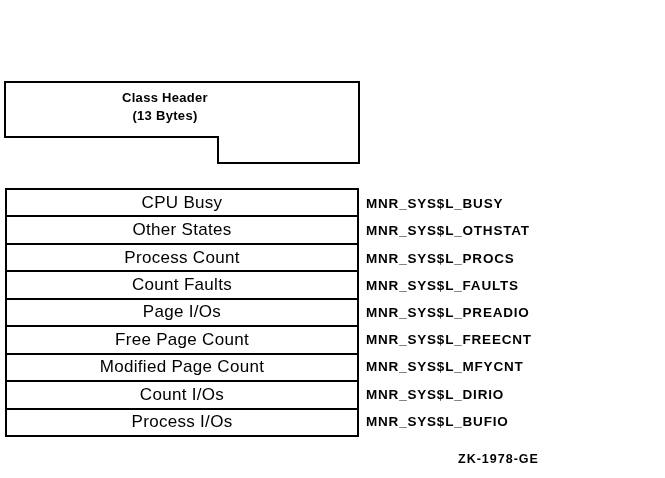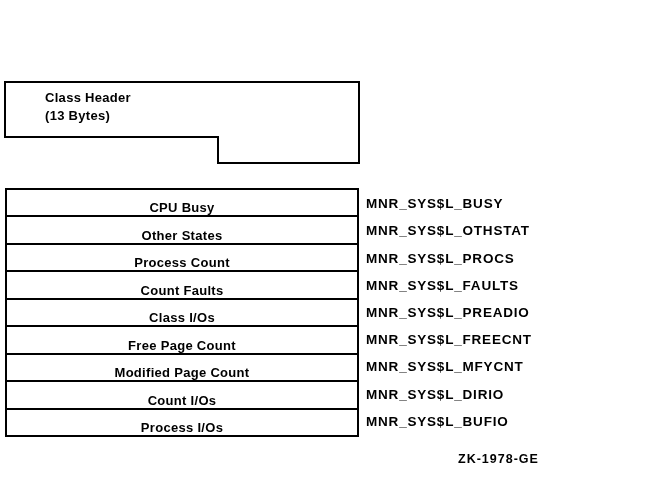--- a/index.html
+++ b/index.html
@@ -22,47 +22,47 @@
     left: 0;
     top: 0;
     width: 665px;
     height: 478px;
   }
   .header-label {
     position: absolute;
     left: 5px;
     top: 89px;
     width: 320px;
+    text-align: center;
     font-size: 13px;
     font-weight: bold;
     line-height: 18px;
     letter-spacing: 0.3px;
-    margin-left: 40px;
   }
   
   .struct {
     position: absolute;
     left: 5px;
     top: 188px;
     width: 354px;
     height: 249px;
     border: 2px solid #000000;
     box-sizing: border-box;
     display: flex;
     flex-direction: column;
     background: #ffffff;
   }
   .struct-row {
     flex: 1;
     border-bottom: 2px solid #000000;
     display: flex;
-    align-items: flex-end;
+    align-items: center;
     justify-content: center;
-    font-size: 13px;
-    font-weight: bold;
+    font-size: 17px;
+    font-weight: normal;
     letter-spacing: 0.3px;
   }
   .struct-row:last-child {
     border-bottom: none;
   }
   
   .symbols {
     position: absolute;
     left: 366px;
     top: 188px;
@@ -113,21 +113,21 @@
     <div class="struct-row">
         <span>Other States</span>
       </div>
     <div class="struct-row">
         <span>Process Count</span>
       </div>
     <div class="struct-row">
         <span>Count Faults</span>
       </div>
     <div class="struct-row">
-        <span>Class I/Os</span>
+        <span>Page I/Os</span>
       </div>
     <div class="struct-row">
         <span>Free Page Count</span>
       </div>
     <div class="struct-row">
         <span>Modified Page Count</span>
       </div>
     <div class="struct-row">
         <span>Count I/Os</span>
       </div>

